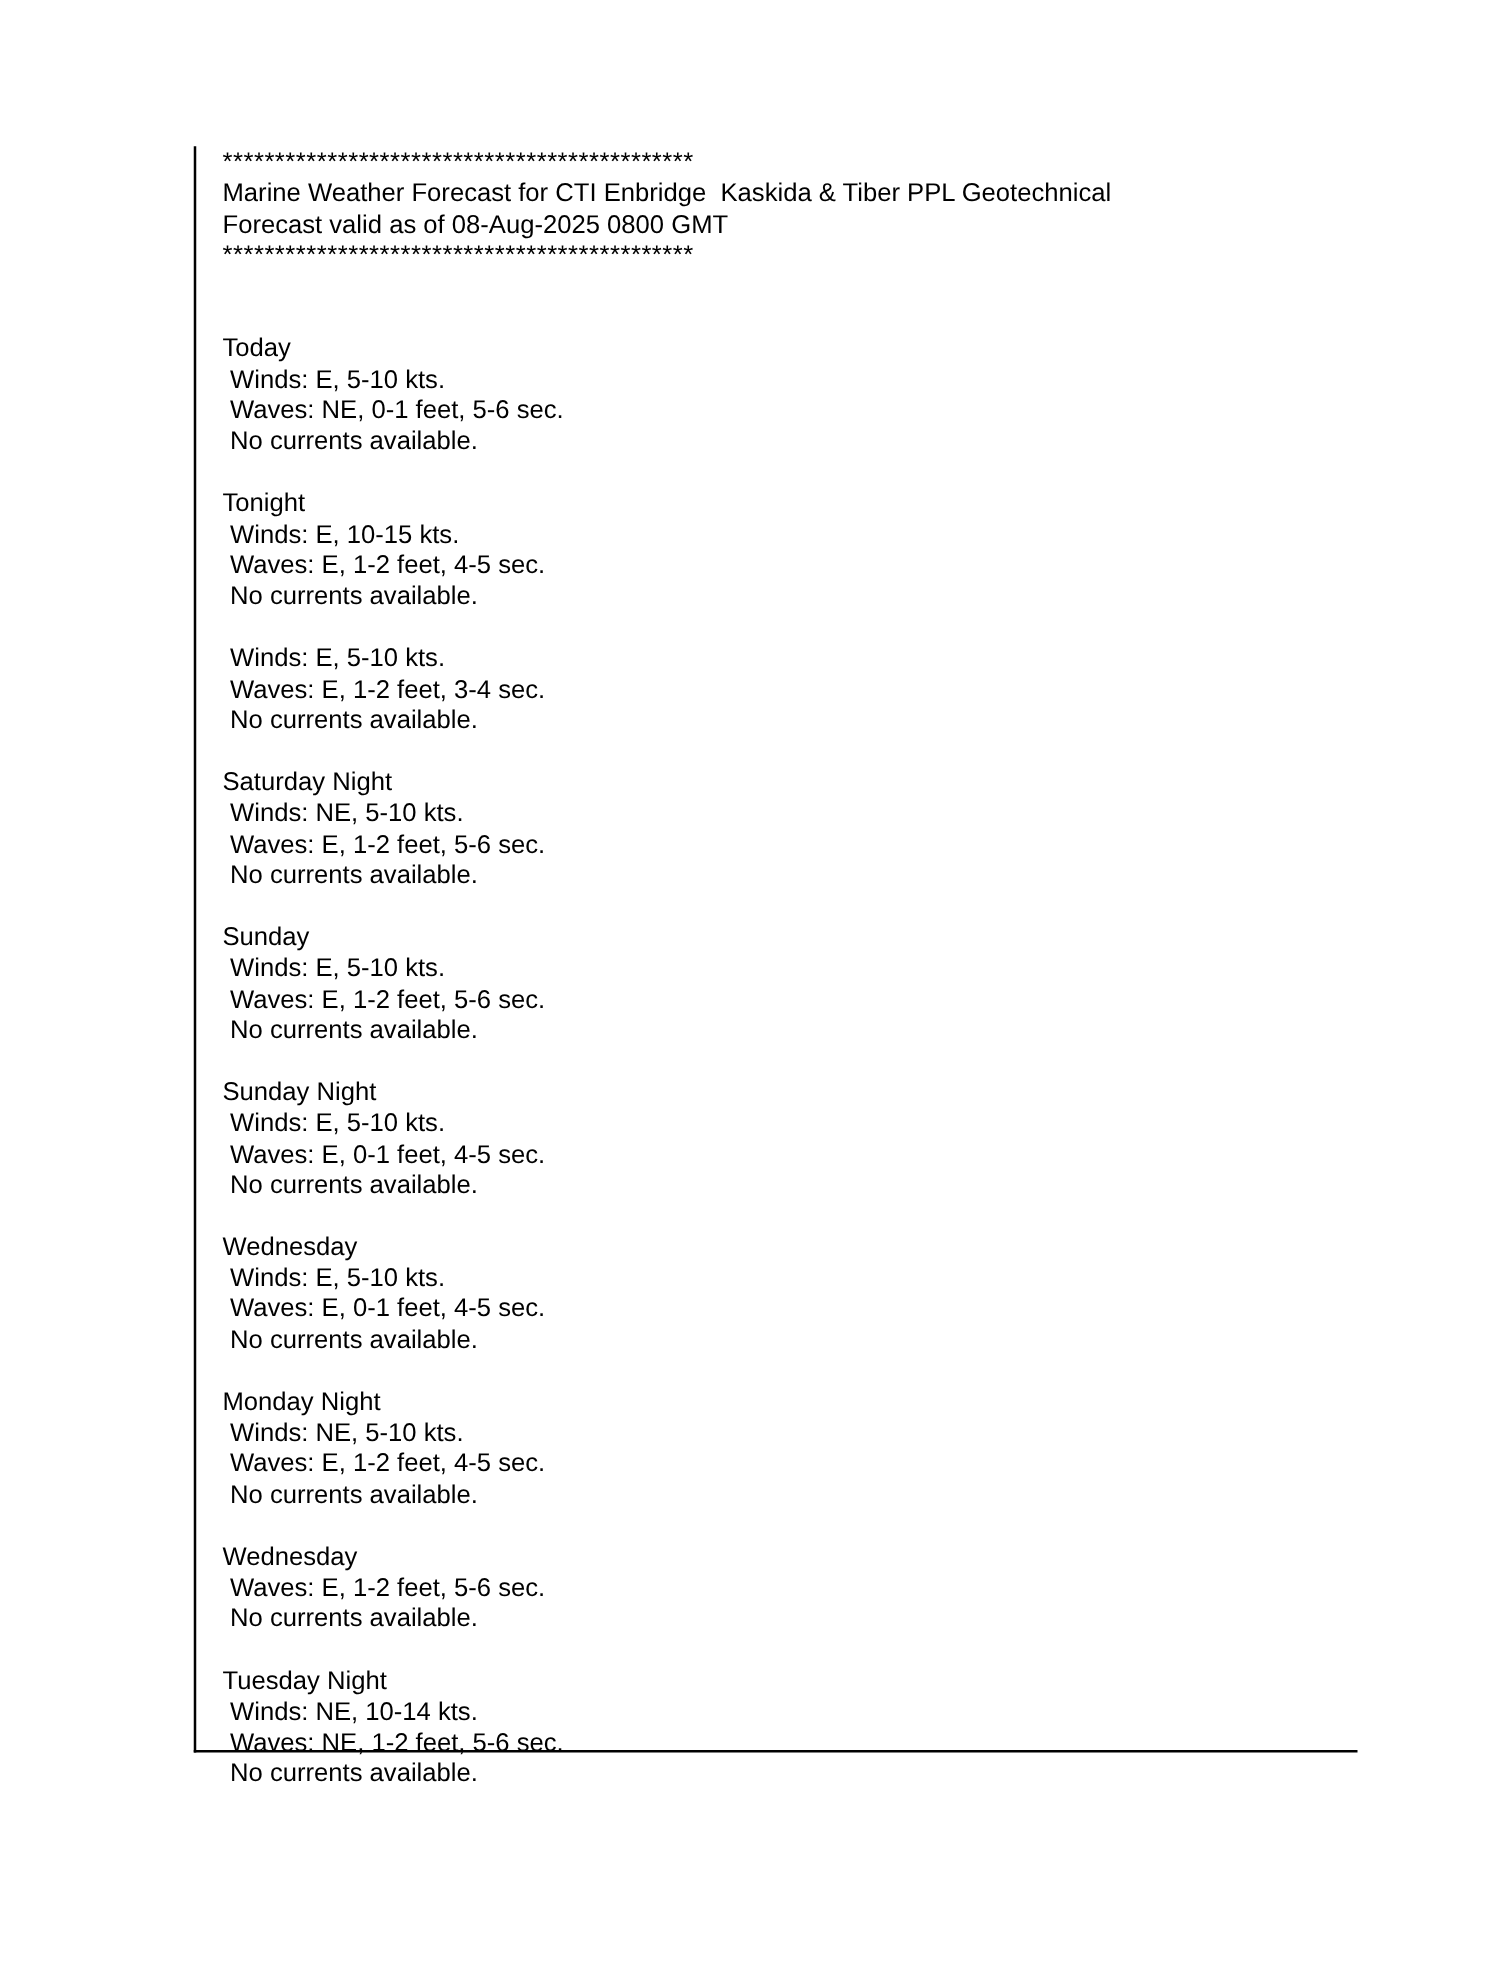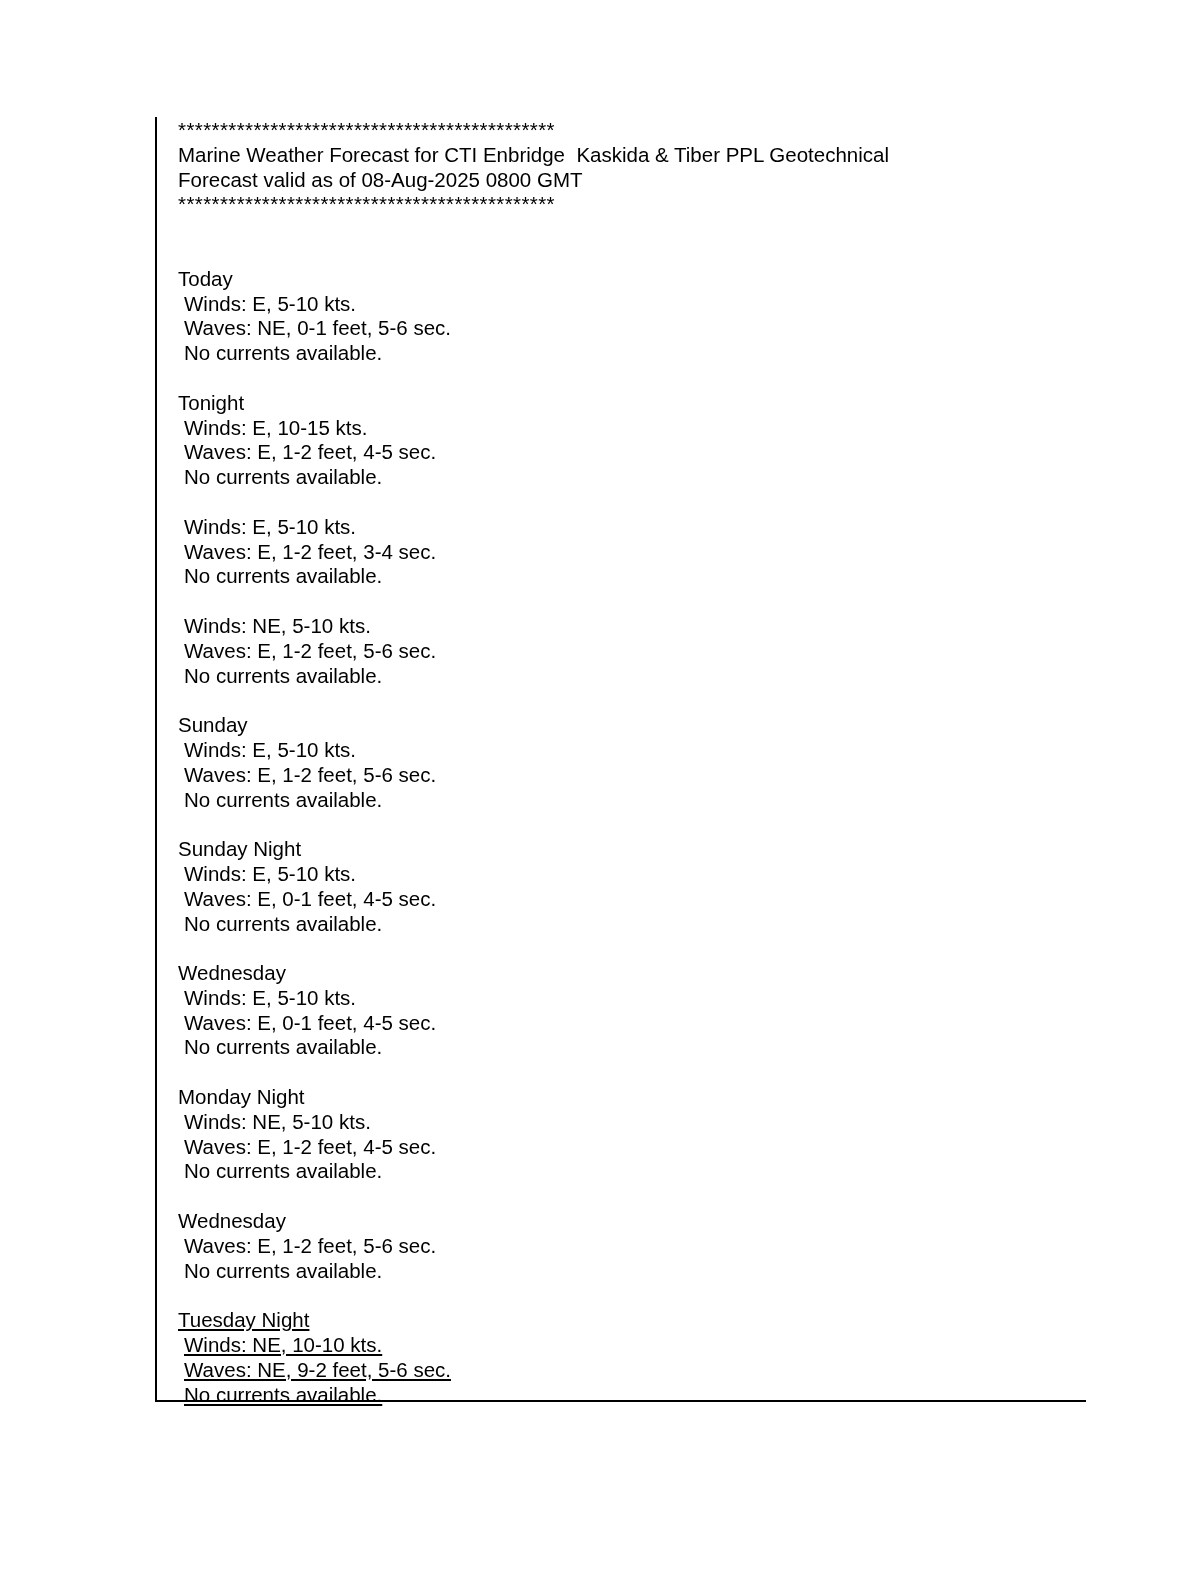--- a/index.html
+++ b/index.html
@@ -47,21 +47,20 @@
     padding-left: 6px;
   }
   .sep {
     letter-spacing: 0.4px;
   }
   section.forecast-section {
     margin: 0 0 24.8px 0;
   }
   section.forecast-section:last-child {
     margin-bottom: 15px;
-    text-decoration: underline;
   }
 </style>
 </head>
 <body>
 
 <div class="page">
 
   <div class="text-frame"></div>
 
   <div class="content">
@@ -87,20 +86,21 @@
     <div class="line detail">No currents available.</div>
   </section>
 
   <section class="forecast-section">
     <div class="line detail">Winds: E, 5-10 kts.</div>
     <div class="line detail">Waves: E, 1-2 feet, 3-4 sec.</div>
     <div class="line detail">No currents available.</div>
   </section>
 
   <section class="forecast-section">
+    <div class="line period">Saturday Night</div>
     <div class="line detail">Winds: NE, 5-10 kts.</div>
     <div class="line detail">Waves: E, 1-2 feet, 5-6 sec.</div>
     <div class="line detail">No currents available.</div>
   </section>
 
   <section class="forecast-section">
     <div class="line period">Sunday</div>
     <div class="line detail">Winds: E, 5-10 kts.</div>
     <div class="line detail">Waves: E, 1-2 feet, 5-6 sec.</div>
     <div class="line detail">No currents available.</div>
@@ -128,20 +128,20 @@
   </section>
 
   <section class="forecast-section">
     <div class="line period">Wednesday</div>
     <div class="line detail">Waves: E, 1-2 feet, 5-6 sec.</div>
     <div class="line detail">No currents available.</div>
   </section>
 
   <section class="forecast-section">
     <div class="line period">Tuesday Night</div>
-    <div class="line detail">Winds: NE, 10-10 kts.</div>
-    <div class="line detail">Waves: NE, 9-2 feet, 5-6 sec.</div>
+    <div class="line detail">Winds: NE, 10-14 kts.</div>
+    <div class="line detail">Waves: NE, 1-2 feet, 5-6 sec.</div>
     <div class="line detail">No currents available.</div>
   </section>
 </div>
   </div>
 
 </div>
 
 </body></html>

